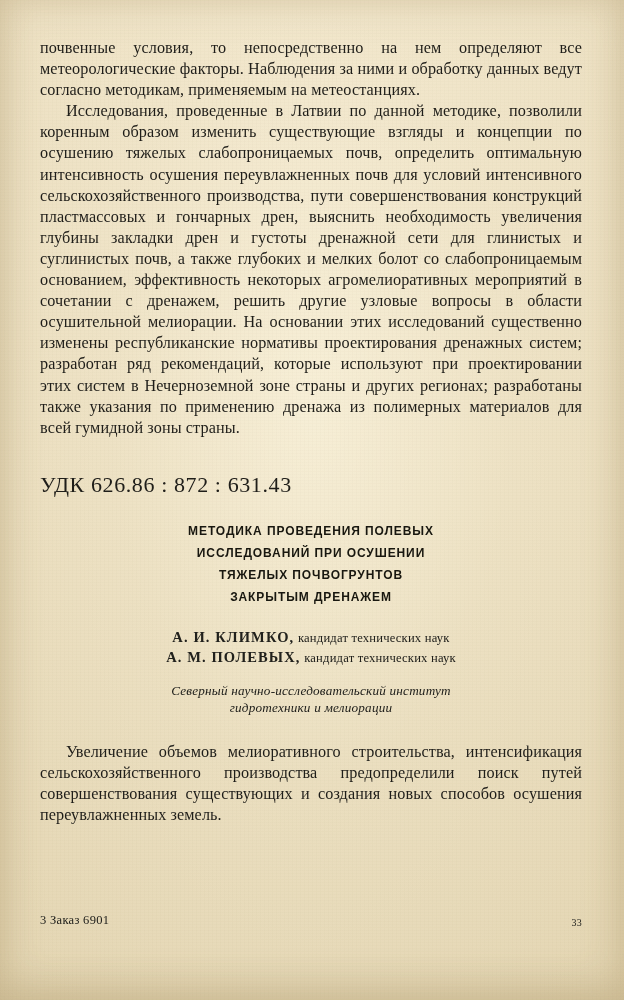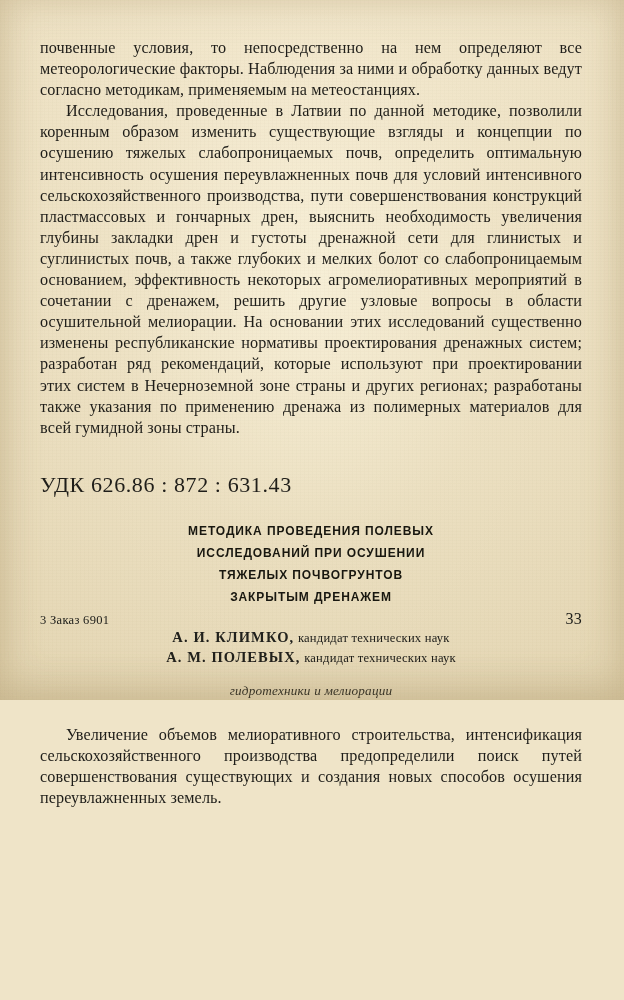--- a/index.html
+++ b/index.html
@@ -10,21 +10,21 @@
     width: 624px;
     height: 1000px;
     background: #efe4c8;
     font-family: "Liberation Serif", serif;
     color: #20201c;
     overflow: hidden;
   }
   .page {
     position: relative;
     width: 624px;
-    height: 700px;
+    height: 1000px;
     box-sizing: border-box;
     padding: 38px 42px 0 40px;
     background:
       radial-gradient(ellipse at 50% 40%, rgba(255,250,230,0.55) 0%, rgba(243,232,205,0.18) 45%, rgba(222,205,166,0.30) 100%),
       linear-gradient(180deg, #f1e6cb 0%, #ece0c2 50%, #e6d9b8 100%);
   }
   .grain {
     position: absolute;
     inset: 0;
     pointer-events: none;
@@ -97,21 +97,21 @@
     left: 40px;
     right: 42px;
     bottom: 72px;
     display: flex;
     justify-content: space-between;
     align-items: flex-end;
     font-size: 12.5px;
     letter-spacing: 0.3px;
   }
   .footer .page-num {
-    font-size: 16px;
+    font-size: 10px;
     letter-spacing: 0.2px;
   }
   .edge-shadow {
     position: absolute;
     inset: 0;
     pointer-events: none;
     box-shadow: inset 0 0 40px rgba(160,136,90,0.28), inset 0 -18px 34px rgba(150,126,80,0.18);
   }
 </style>
 </head>
@@ -139,20 +139,21 @@
       <span class="name">А. И. КЛИМКО,</span>
       <span class="degree">кандидат технических наук</span>
     </div>
     <div class="author-line">
       <span class="name">А. М. ПОЛЕВЫХ,</span>
       <span class="degree">кандидат технических наук</span>
     </div>
   </div>
 
   <div class="affiliation">
+    <div>Северный научно-исследовательский институт</div>
     <div>гидротехники и мелиорации</div>
   </div>
 
   <div class="body-text lead">
     <p class="indent">Увеличение объемов мелиоративного строительства, интенсификация сельскохозяйственного производства предопределили поиск путей совершенствования существующих и создания новых способов осушения переувлажненных земель.</p>
   </div>
 
   <div class="footer">
     <div>3 Заказ 6901</div>
     <div class="page-num">33</div>

